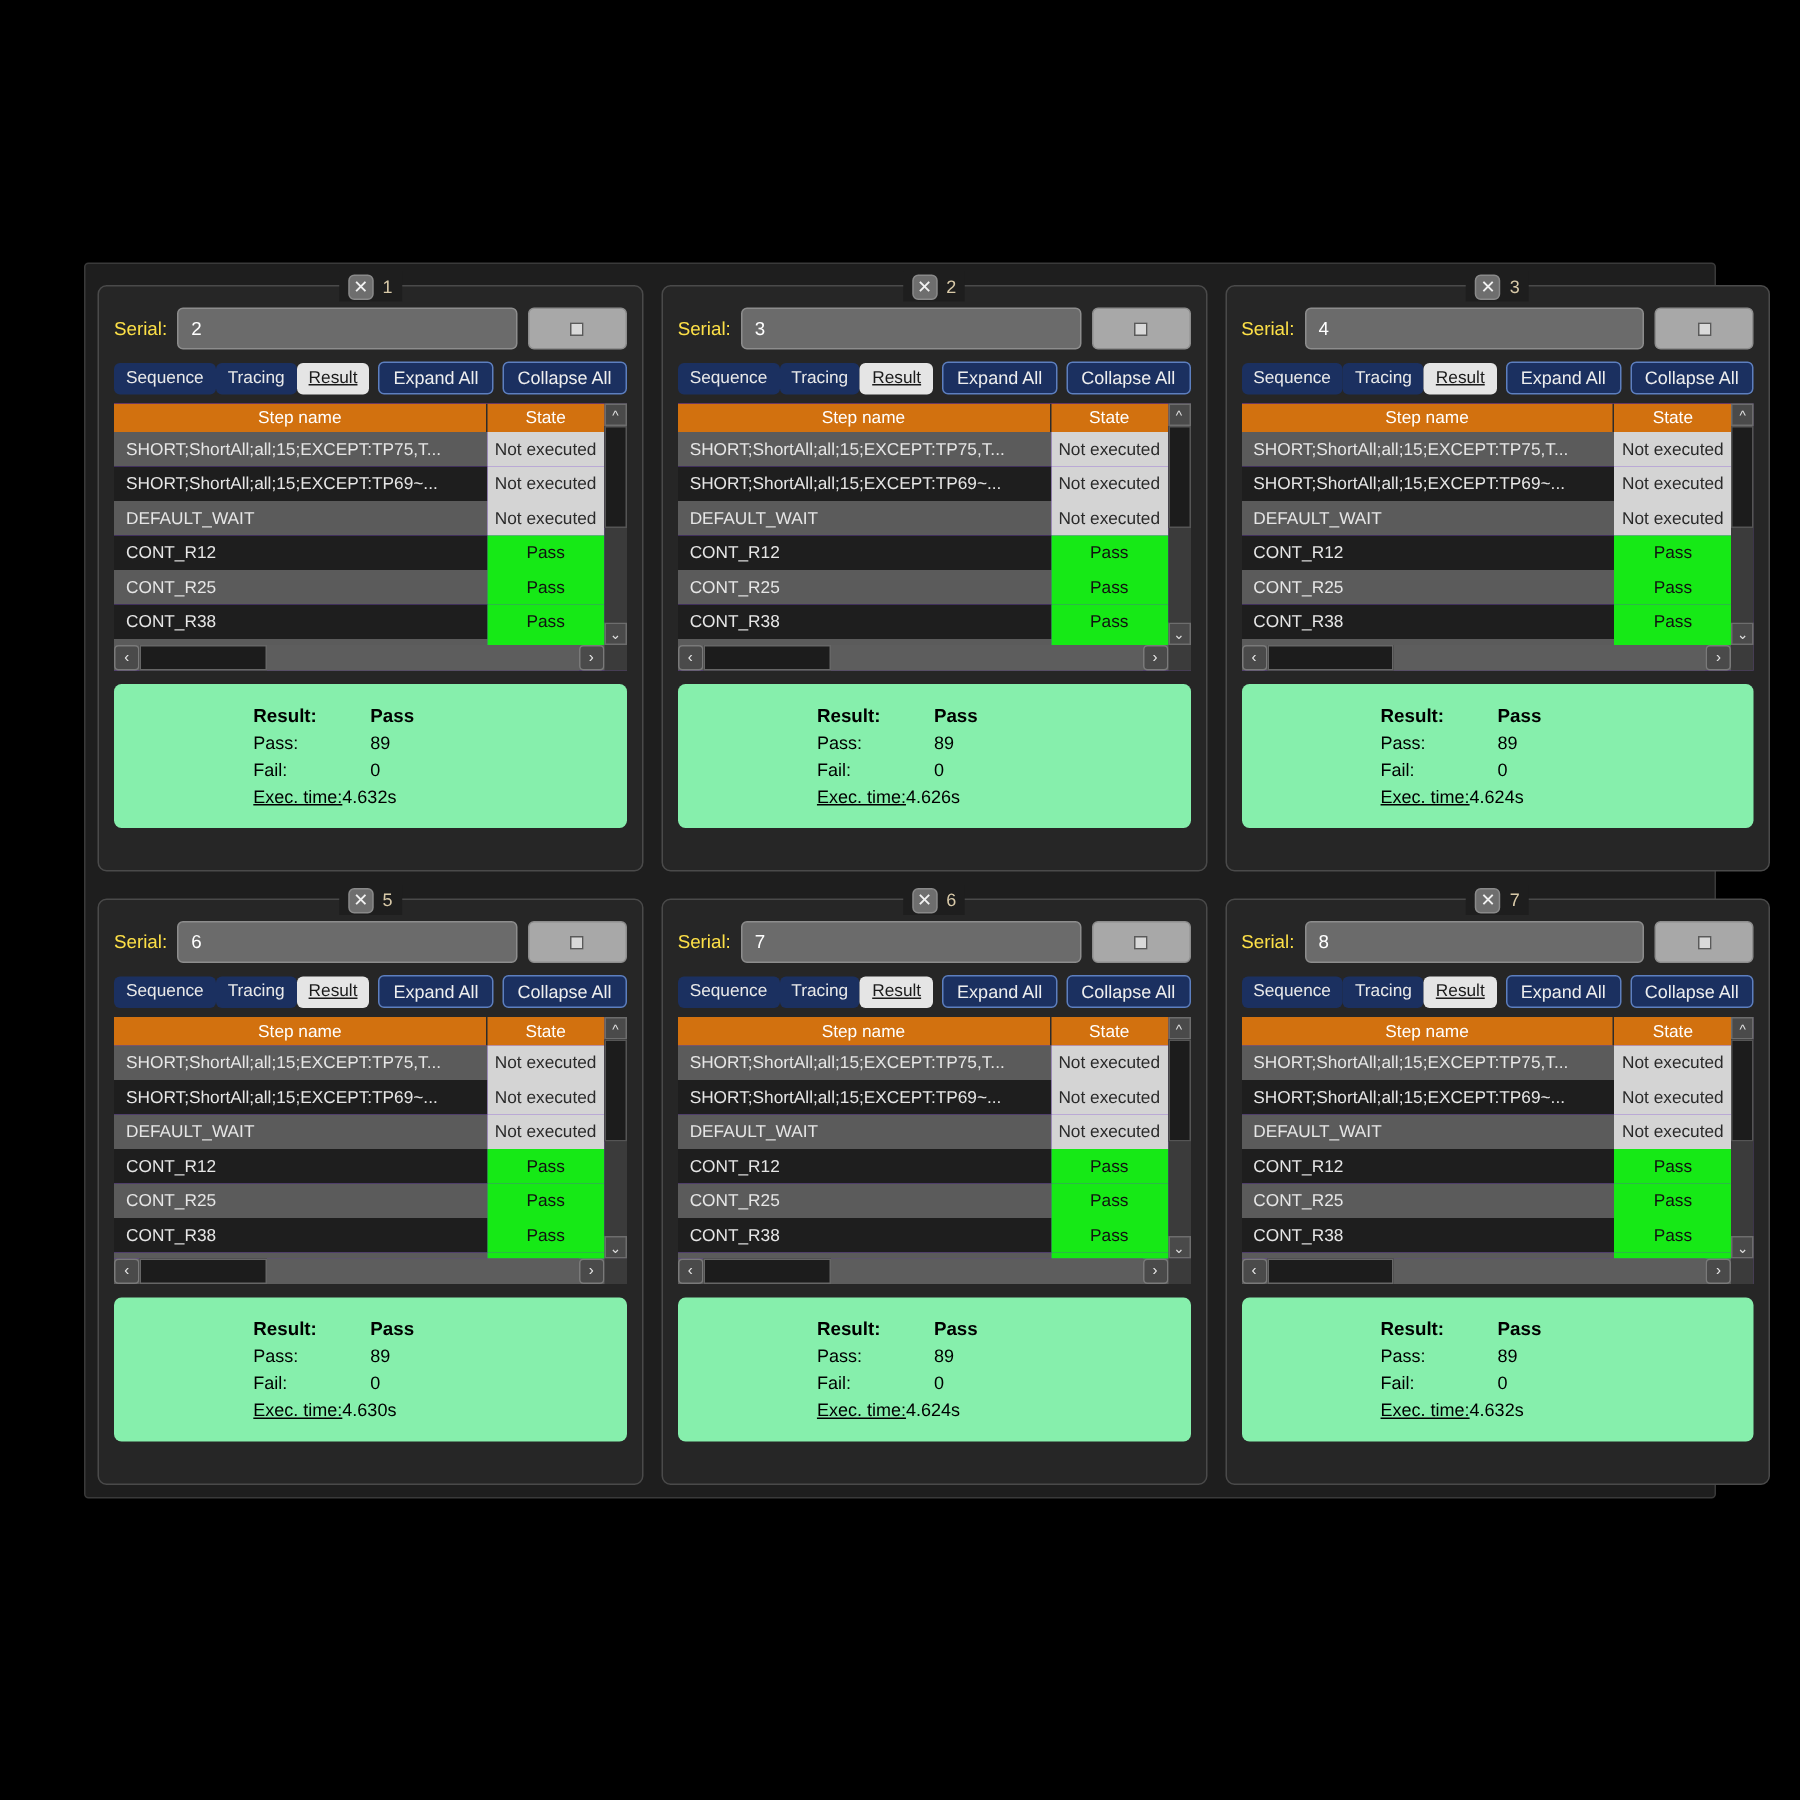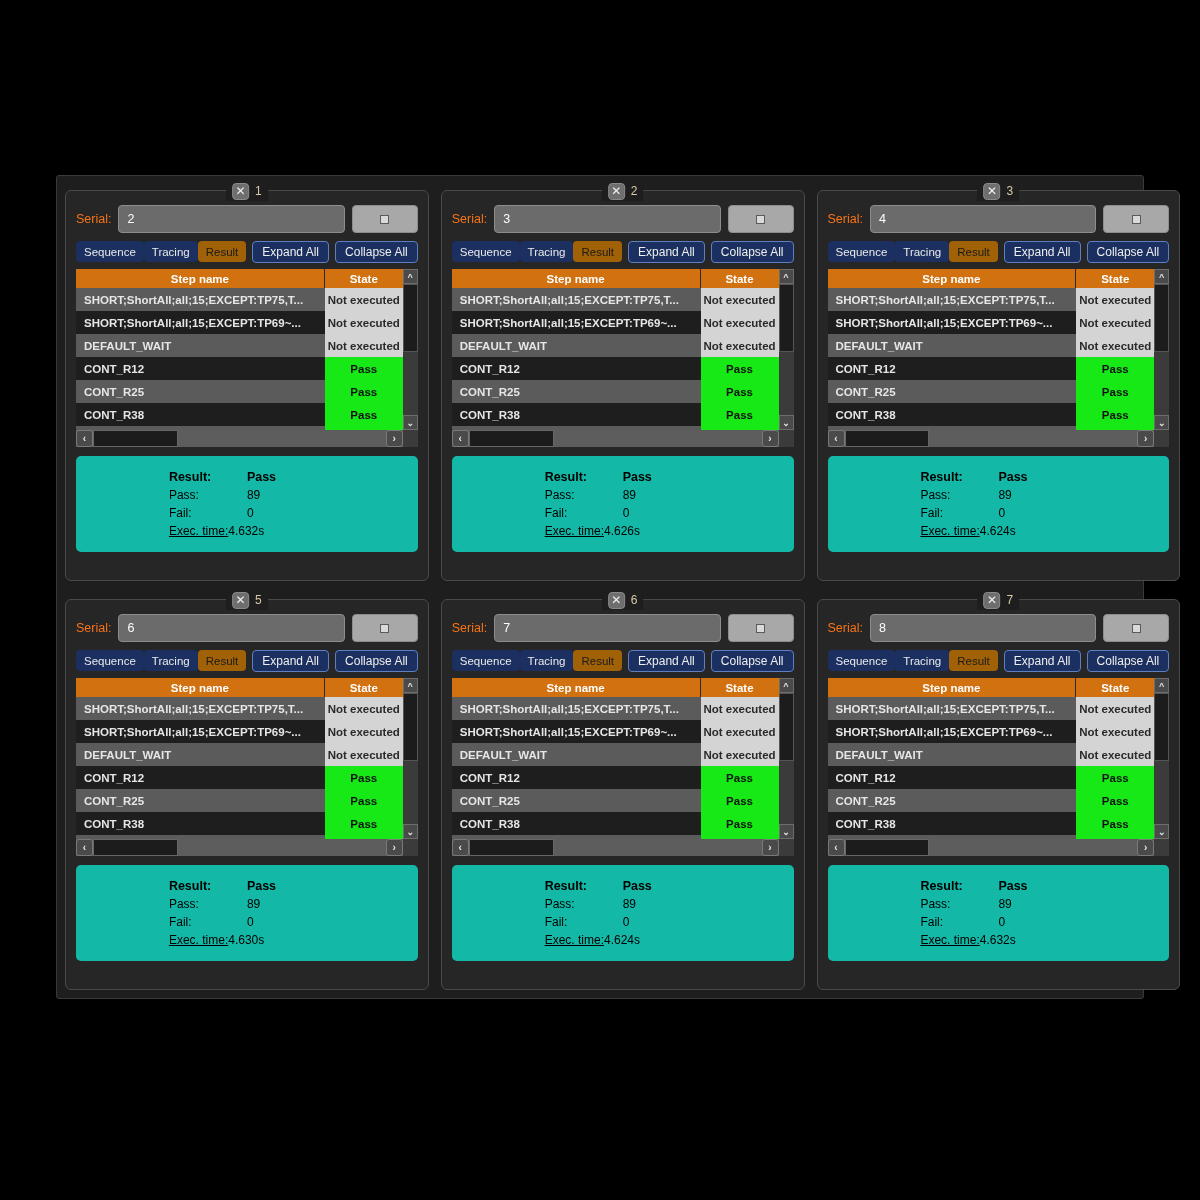--- a/index.html
+++ b/index.html
@@ -87,21 +87,21 @@
   }
 
   
   .serial-row {
     display: flex;
     align-items: center;
     gap: 7px;
     margin-bottom: 8px;
   }
   .serial-label {
-    color: #f97316;
+    color: #fde047;
     font-size: 12.5px;
     white-space: nowrap;
   }
   .serial-input {
     flex: 1;
     height: 28px;
     background: #6b6b6b;
     border: 1px solid #8d8d8d;
     border-radius: 4px;
     color: #ffffff;
@@ -122,38 +122,40 @@
   }
   .stop-glyph {
     width: 9px; height: 9px;
     background: #d9d9d9;
     border: 1.5px solid #5a5a5a;
   }
 
   
   .tabs-row {
     display: flex;
+    align-items: center;
     margin-bottom: 6px;
   }
   .tabstrip { display: flex; }
   .tab {
     height: 21px;
     padding: 0 8px;
     background: #1b3060;
     color: #e9e9e9;
     font-size: 11.5px;
     display: flex;
     align-items: center;
     border-radius: 4px;
     cursor: pointer;
     white-space: nowrap;
   }
   .tab.active {
-    background: #a16207;
+    background: #e5e5e5;
     color: #1a1a1a;
+    text-decoration: underline;
   }
   .spacer { flex: 1; }
   .act-btn {
     height: 22px;
     padding: 0 9px;
     background: #1b3060;
     border: 1px solid #5d7fbf;
     border-radius: 4px;
     color: #eeeeee;
     font-size: 12px;
@@ -165,21 +167,20 @@
   }
 
   
   .table-wrap {
     position: relative;
     width: 100%;
     height: 178px;
     background: #6d28d9;
     display: flex;
     flex-direction: column;
-    font-weight: bold;
   }
   .table-body-row { display: flex; flex: 1; min-height: 0; }
   .table-cols { flex: 1; overflow: hidden; position: relative; }
   .thead {
     display: flex;
     height: 19px;
     background: #d2710f;
   }
   .th {
     color: #ffffff;
@@ -271,21 +272,21 @@
     left: 0; top: 0; bottom: 0;
     width: 29%;
     background: #1c1c1c;
     border: 1px solid #666;
   }
   .hcorner { width: 15px; background: #3b3b3b; }
 
   
   .result-box {
     margin-top: 9px;
-    background: #14b8a6;
+    background: #86efac;
     border-radius: 5px;
     height: 96px;
     color: #000000;
     padding: 12px 0 16px 0;
     display: flex;
     flex-direction: column;
     align-items: center;
     justify-content: flex-start;
   }
   .rline {

